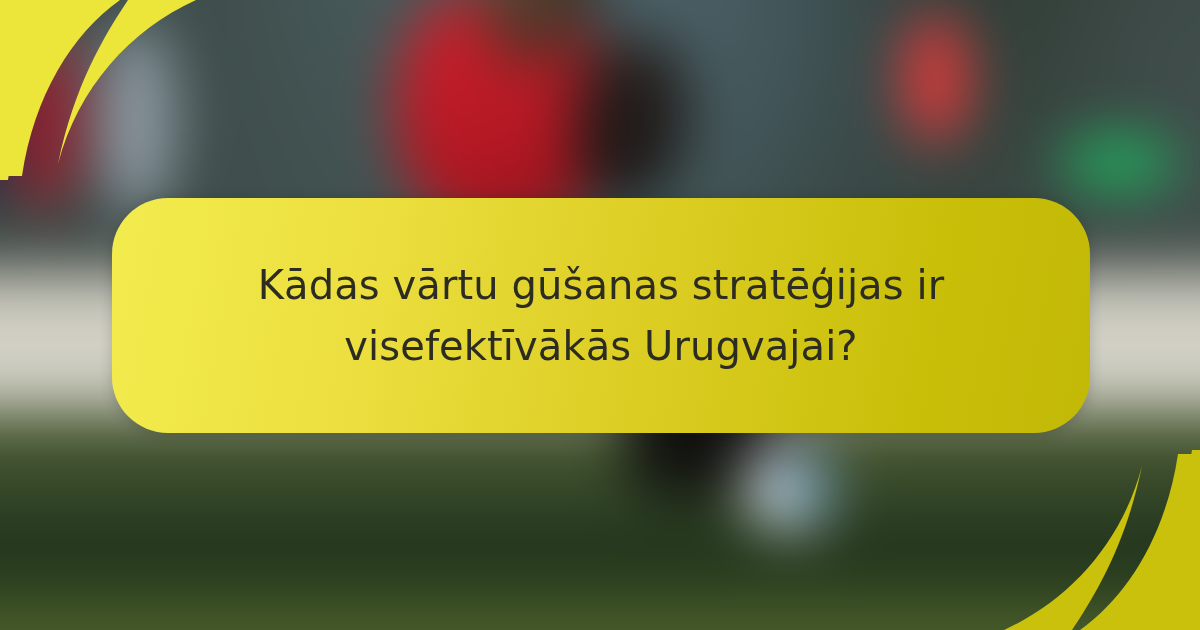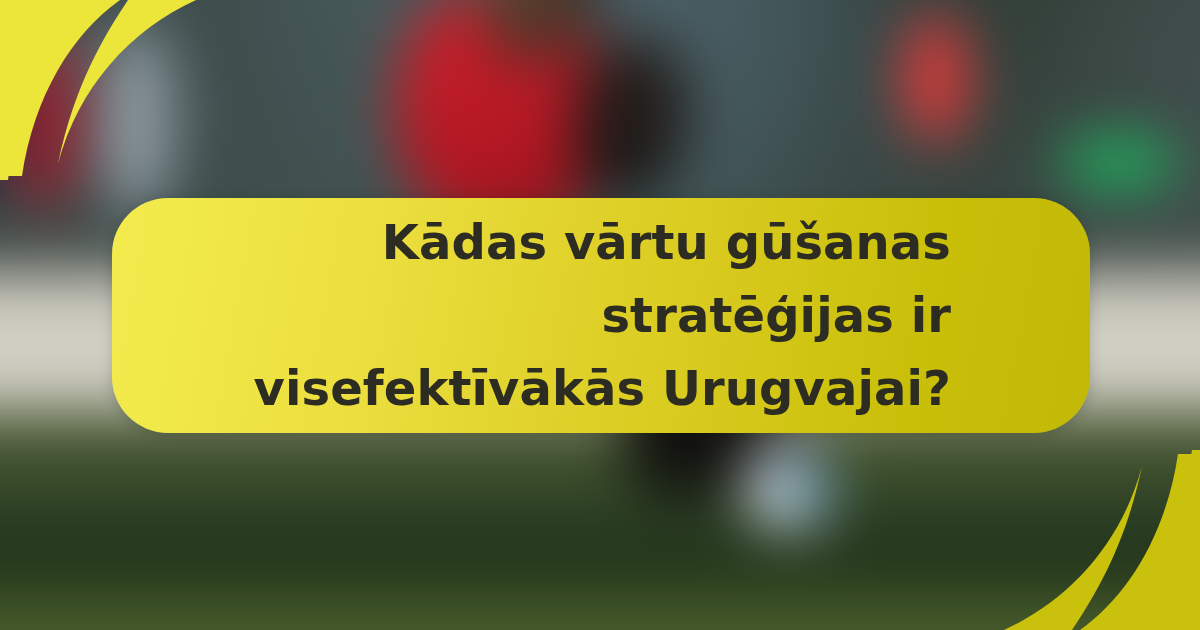--- a/index.html
+++ b/index.html
@@ -123,24 +123,24 @@
         #dccd23 55%,
         #c9bf09 82%,
         #c2b907 100%);
     display:flex;
     align-items:center;
     justify-content:center;
     box-shadow:0 2px 14px rgba(0,0,0,.18);
   }
   .card-text {
     width:700px;
-    text-align:right;
-    font-size:48px;
+    text-align:center;
+    font-size:40px;
     line-height:1.52;
-    font-weight:700;
+    font-weight:400;
     color:#2c2c22;
     letter-spacing:.1px;
   }
 </style>
 </head>
 <body>
 
 <div id="stage">
 
   <div class="photo">

